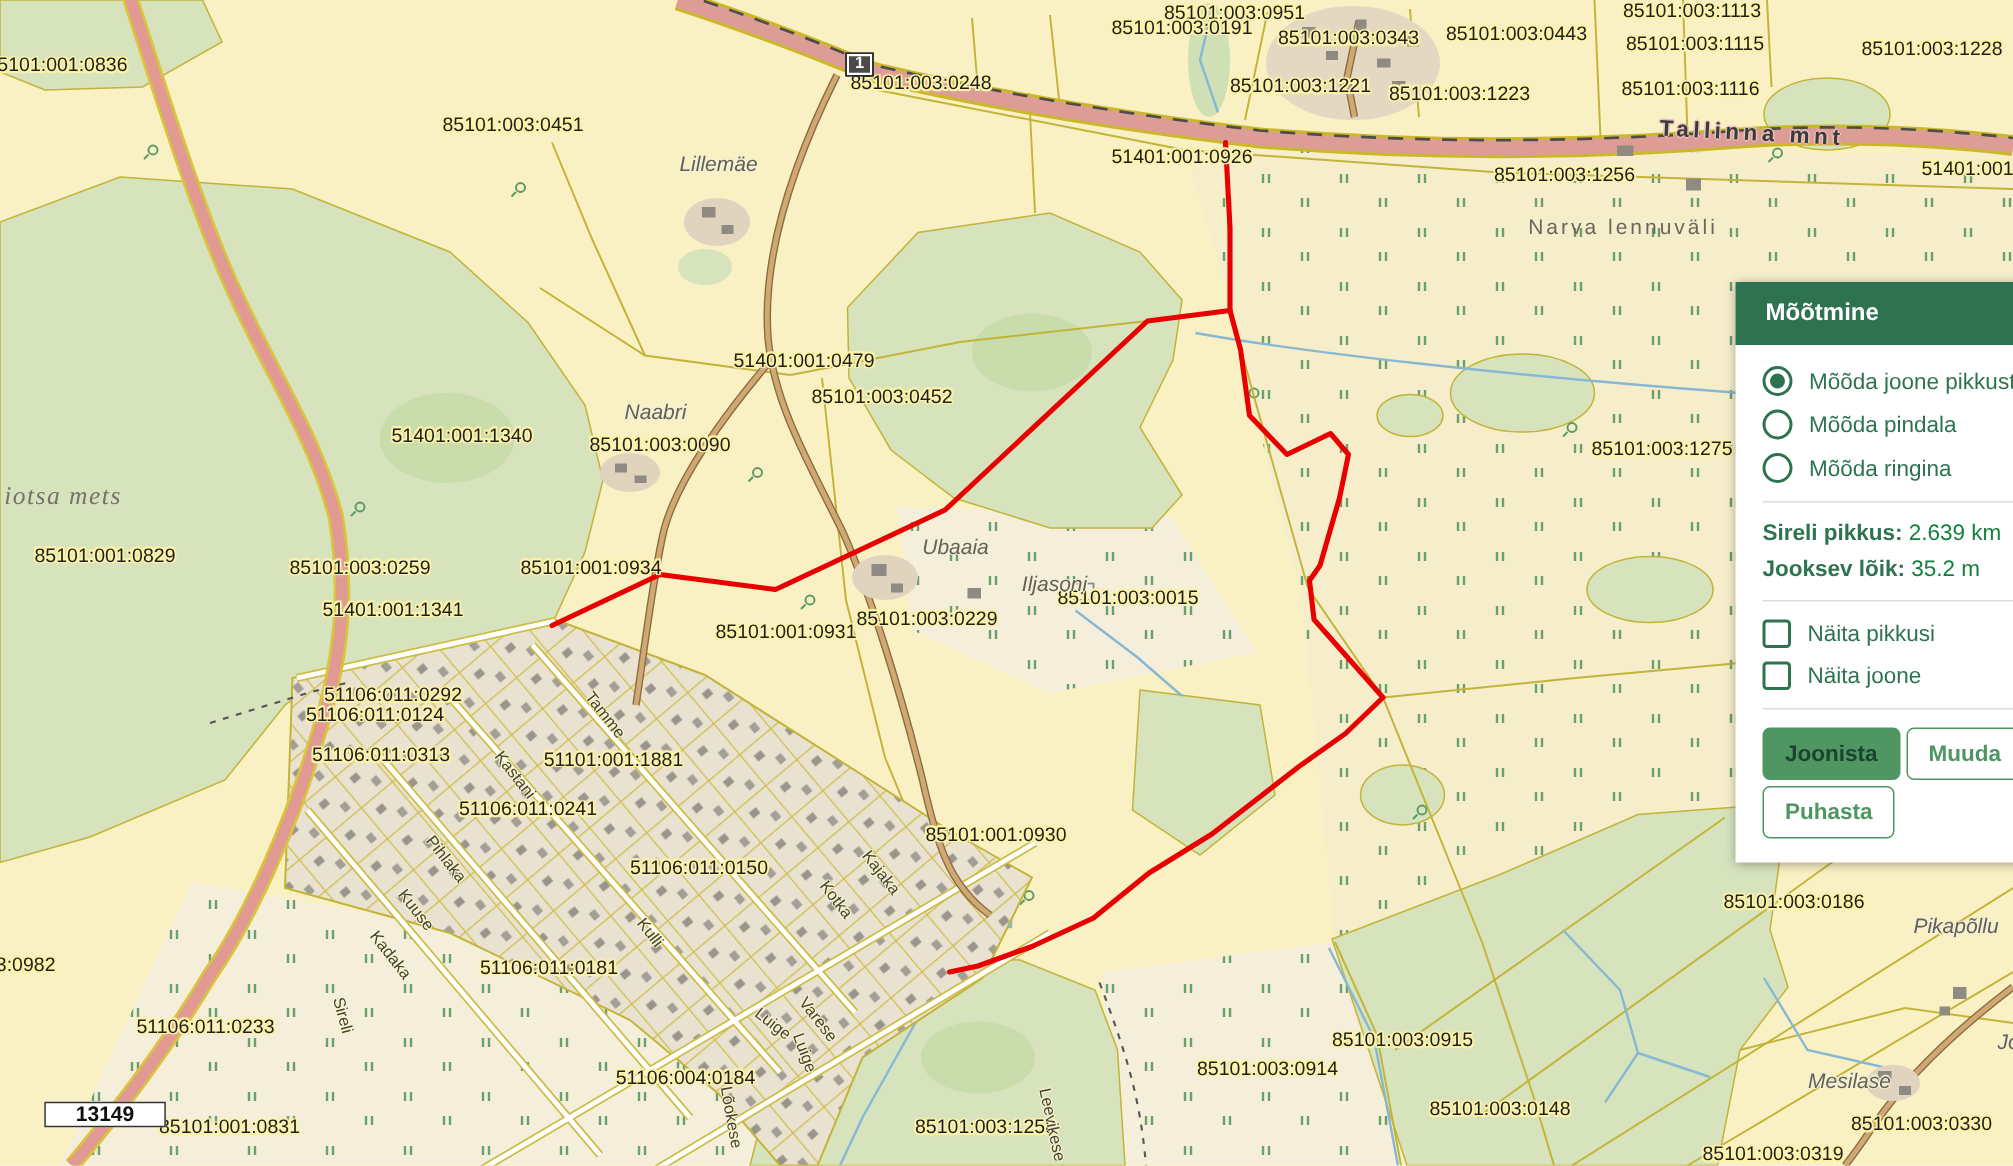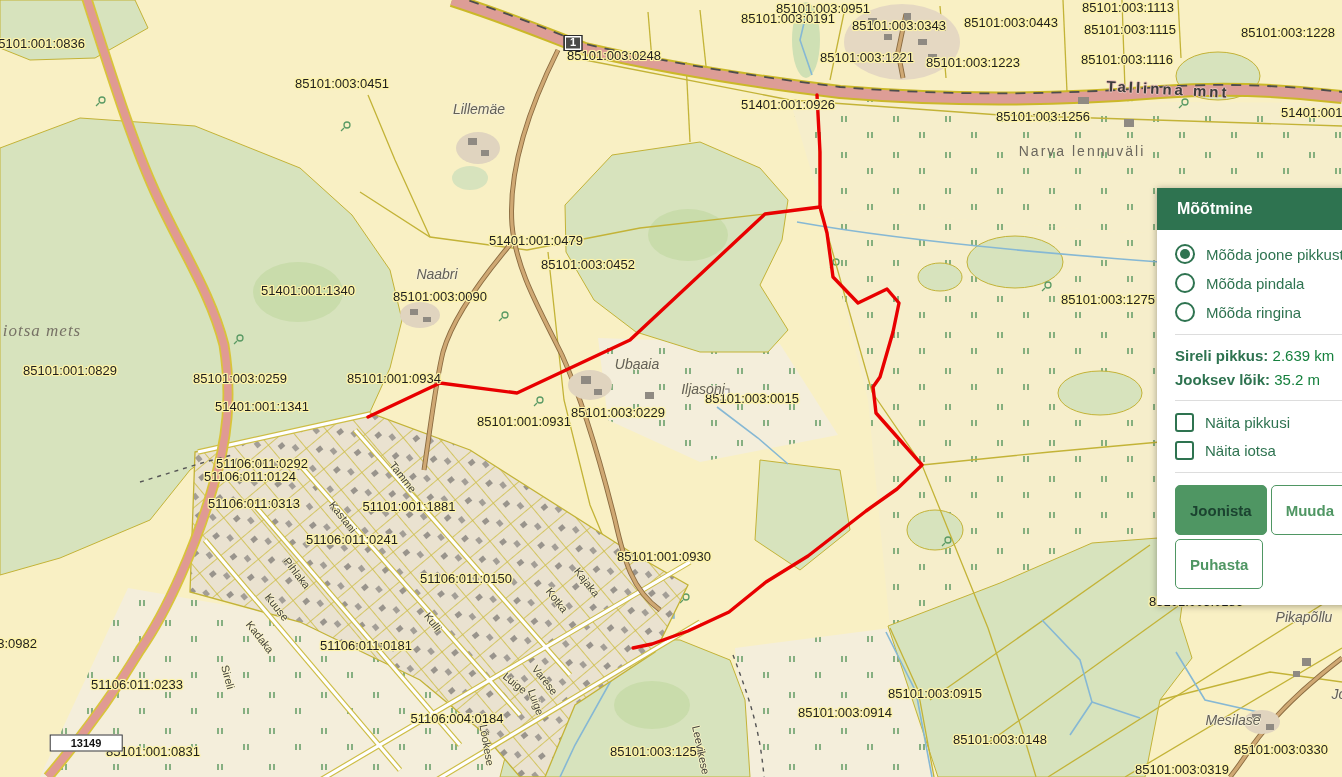--- a/index.html
+++ b/index.html
@@ -25,22 +25,22 @@
   .lbl-place-lg{font-family:"Liberation Serif",serif;font-size:17px;font-style:italic;color:#777266;letter-spacing:1px;}
   .lbl-area{font-size:14px;color:#6b675e;letter-spacing:2px;}
   .lbl-road{font-size:15px;font-weight:bold;color:#3b3b3b;letter-spacing:3px;
     text-shadow:1px 0 0 #e7c0ba,-1px 0 0 #e7c0ba,0 1px 0 #e7c0ba,0 -1px 0 #e7c0ba;}
   .lbl-street{font-size:11px;color:#44423c;
     text-shadow:1px 0 0 rgba(253,246,200,.8),-1px 0 0 rgba(253,246,200,.8),0 1px 0 rgba(253,246,200,.8),0 -1px 0 rgba(253,246,200,.8);}
 
   .shield{position:absolute;transform:translate(-50%,-50%);font-weight:bold;text-align:center;}
   .shield-dark{background:#4a4a48;color:#fff;font-size:11px;line-height:13px;width:17px;height:14px;
     border:1px solid #2b2b2b;box-shadow:inset 0 0 0 1.5px #fff;}
-  .shield-light{background:#fff;color:#111;font-size:11px;line-height:15px;padding:0 20px;
-    border:1.4px solid #333;transform:translate(-50%,-50%) rotate(-8deg);margin-left:16px;}
+  .shield-light{background:#fff;color:#111;font-size:14px;line-height:15px;padding:0 20px;
+    border:1.4px solid #333;transform:translate(-50%,-50%) rotate(-8deg);}
 
   
   #panel{position:absolute;left:1157px;top:188px;width:212px;background:#fff;
     box-shadow:0 1px 7px rgba(0,0,0,.35);z-index:20;}
   #panel-header{background:var(--accent);color:#fff;height:42px;line-height:42px;
     padding-left:20px;font-size:16px;font-weight:bold;}
   #panel-body{padding:14px 18px 16px 18px;}
   .row{display:flex;align-items:center;margin-bottom:9px;}
   .radio{width:16px;height:16px;border:2px solid var(--accent);border-radius:50%;
     margin-right:11px;position:relative;flex:0 0 auto;background:#fff;}
@@ -48,21 +48,21 @@
     border-radius:50%;background:var(--accent);}
   .checkbox{width:15px;height:15px;border:2px solid var(--accent);border-radius:3px;
     margin-right:11px;flex:0 0 auto;background:#fff;}
   .opt-label{font-size:15px;color:var(--accent);}
   .divider{border:none;border-top:1px solid #ddd;margin:12px 0;}
   .stat{font-size:15px;margin-bottom:7px;}
   .stat-label{font-weight:bold;color:var(--accent);}
   .stat-value{color:#15803d;}
   .btn-row{display:flex;gap:4px;flex-wrap:wrap;}
   .btn{font-family:"Liberation Sans",sans-serif;font-size:15px;font-weight:bold;
-    height:50px;border-radius:5px;cursor:pointer;padding:0 14px;}
+    height:35px;border-radius:5px;cursor:pointer;padding:0 14px;}
   .btn.primary{background:var(--btn-green);color:#1b4330;border:1px solid var(--btn-green);}
   .btn.secondary{background:#fff;color:#4f9663;border:1.5px solid #4f9663;}
 </style>
 </head>
 <body>
 
 <div id="stage">
 
   <svg id="map-svg" width="1342" height="777" viewBox="0 0 1342 777">
     <defs>
@@ -369,21 +369,21 @@
           <div class="stat"><span class="stat-label">Jooksev lõik:</span><span class="stat-value"> 35.2 m</span></div>
         </div>
       <hr class="divider">
       <div id="checks">
           <div class="row">
             <div class="checkbox"></div>
             <div class="opt-label">Näita pikkusi</div>
           </div>
           <div class="row">
             <div class="checkbox"></div>
-            <div class="opt-label">Näita iotsa</div>
+            <div class="opt-label">Näita joone</div>
           </div>
         </div>
       <hr class="divider">
       <div id="buttons" class="btn-row">
           <button class="btn primary">Joonista</button>
           <button class="btn secondary">Muuda</button>
           <button class="btn secondary">Puhasta</button>
         </div>
     </div>
   </div>

